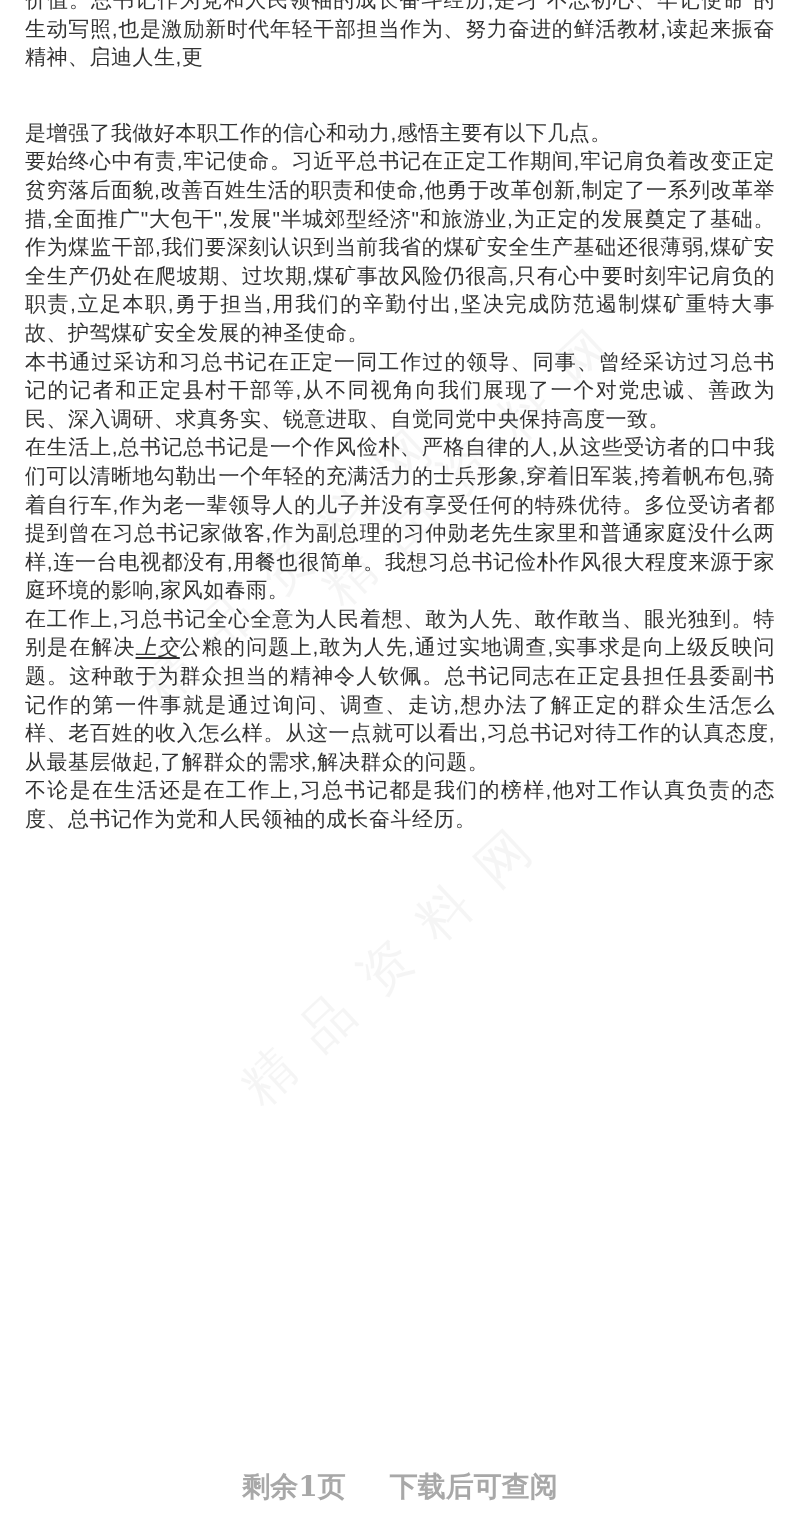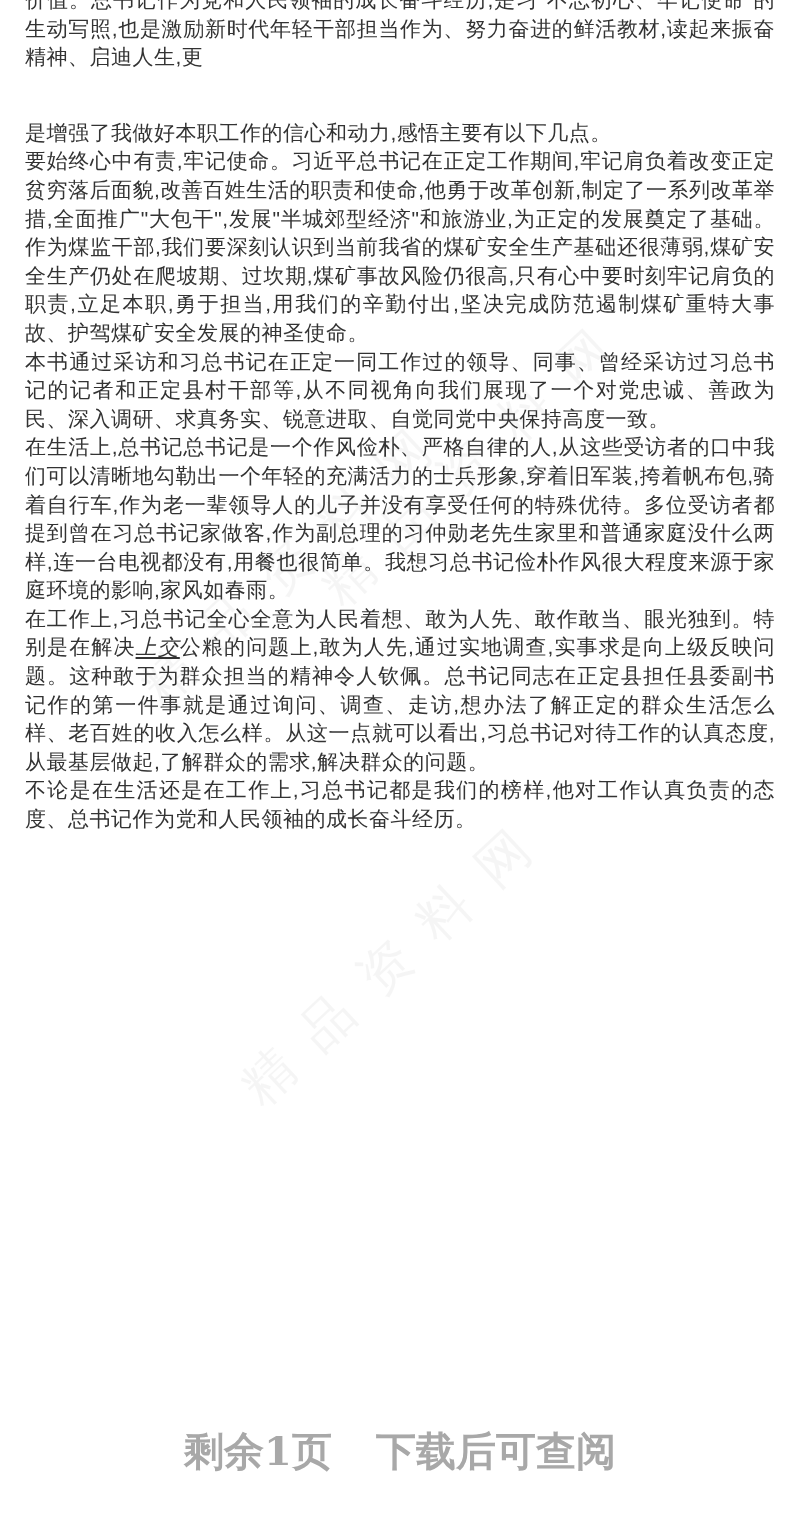--- a/index.html
+++ b/index.html
@@ -44,27 +44,27 @@
     letter-spacing: 28px;
     white-space: nowrap;
     transform: rotate(-43deg);
     transform-origin: left center;
   }
   .wm-1 { left: 150px; top: 660px; }
   .wm-2 { left: 250px; top: 1060px; }
   .wm-3 { left: 330px; top: 560px; }
   .footer-notice {
     position: absolute;
-    top: 1424px;
+    top: 1468px;
     left: 0;
     width: 100%;
     text-align: center;
     font-family: "DejaVu Serif", serif;
     font-weight: bold;
-    font-size: 40px;
+    font-size: 28px;
     color: #a8a8a8;
   }
   .footer-spacer { display: inline-block; width: 44px; }
 </style>
 </head>
 <body>
 
 <div class="watermark-layer">
   <div class="watermark wm-1">精品资料网</div>
   <div class="watermark wm-2">精品资料网</div>

